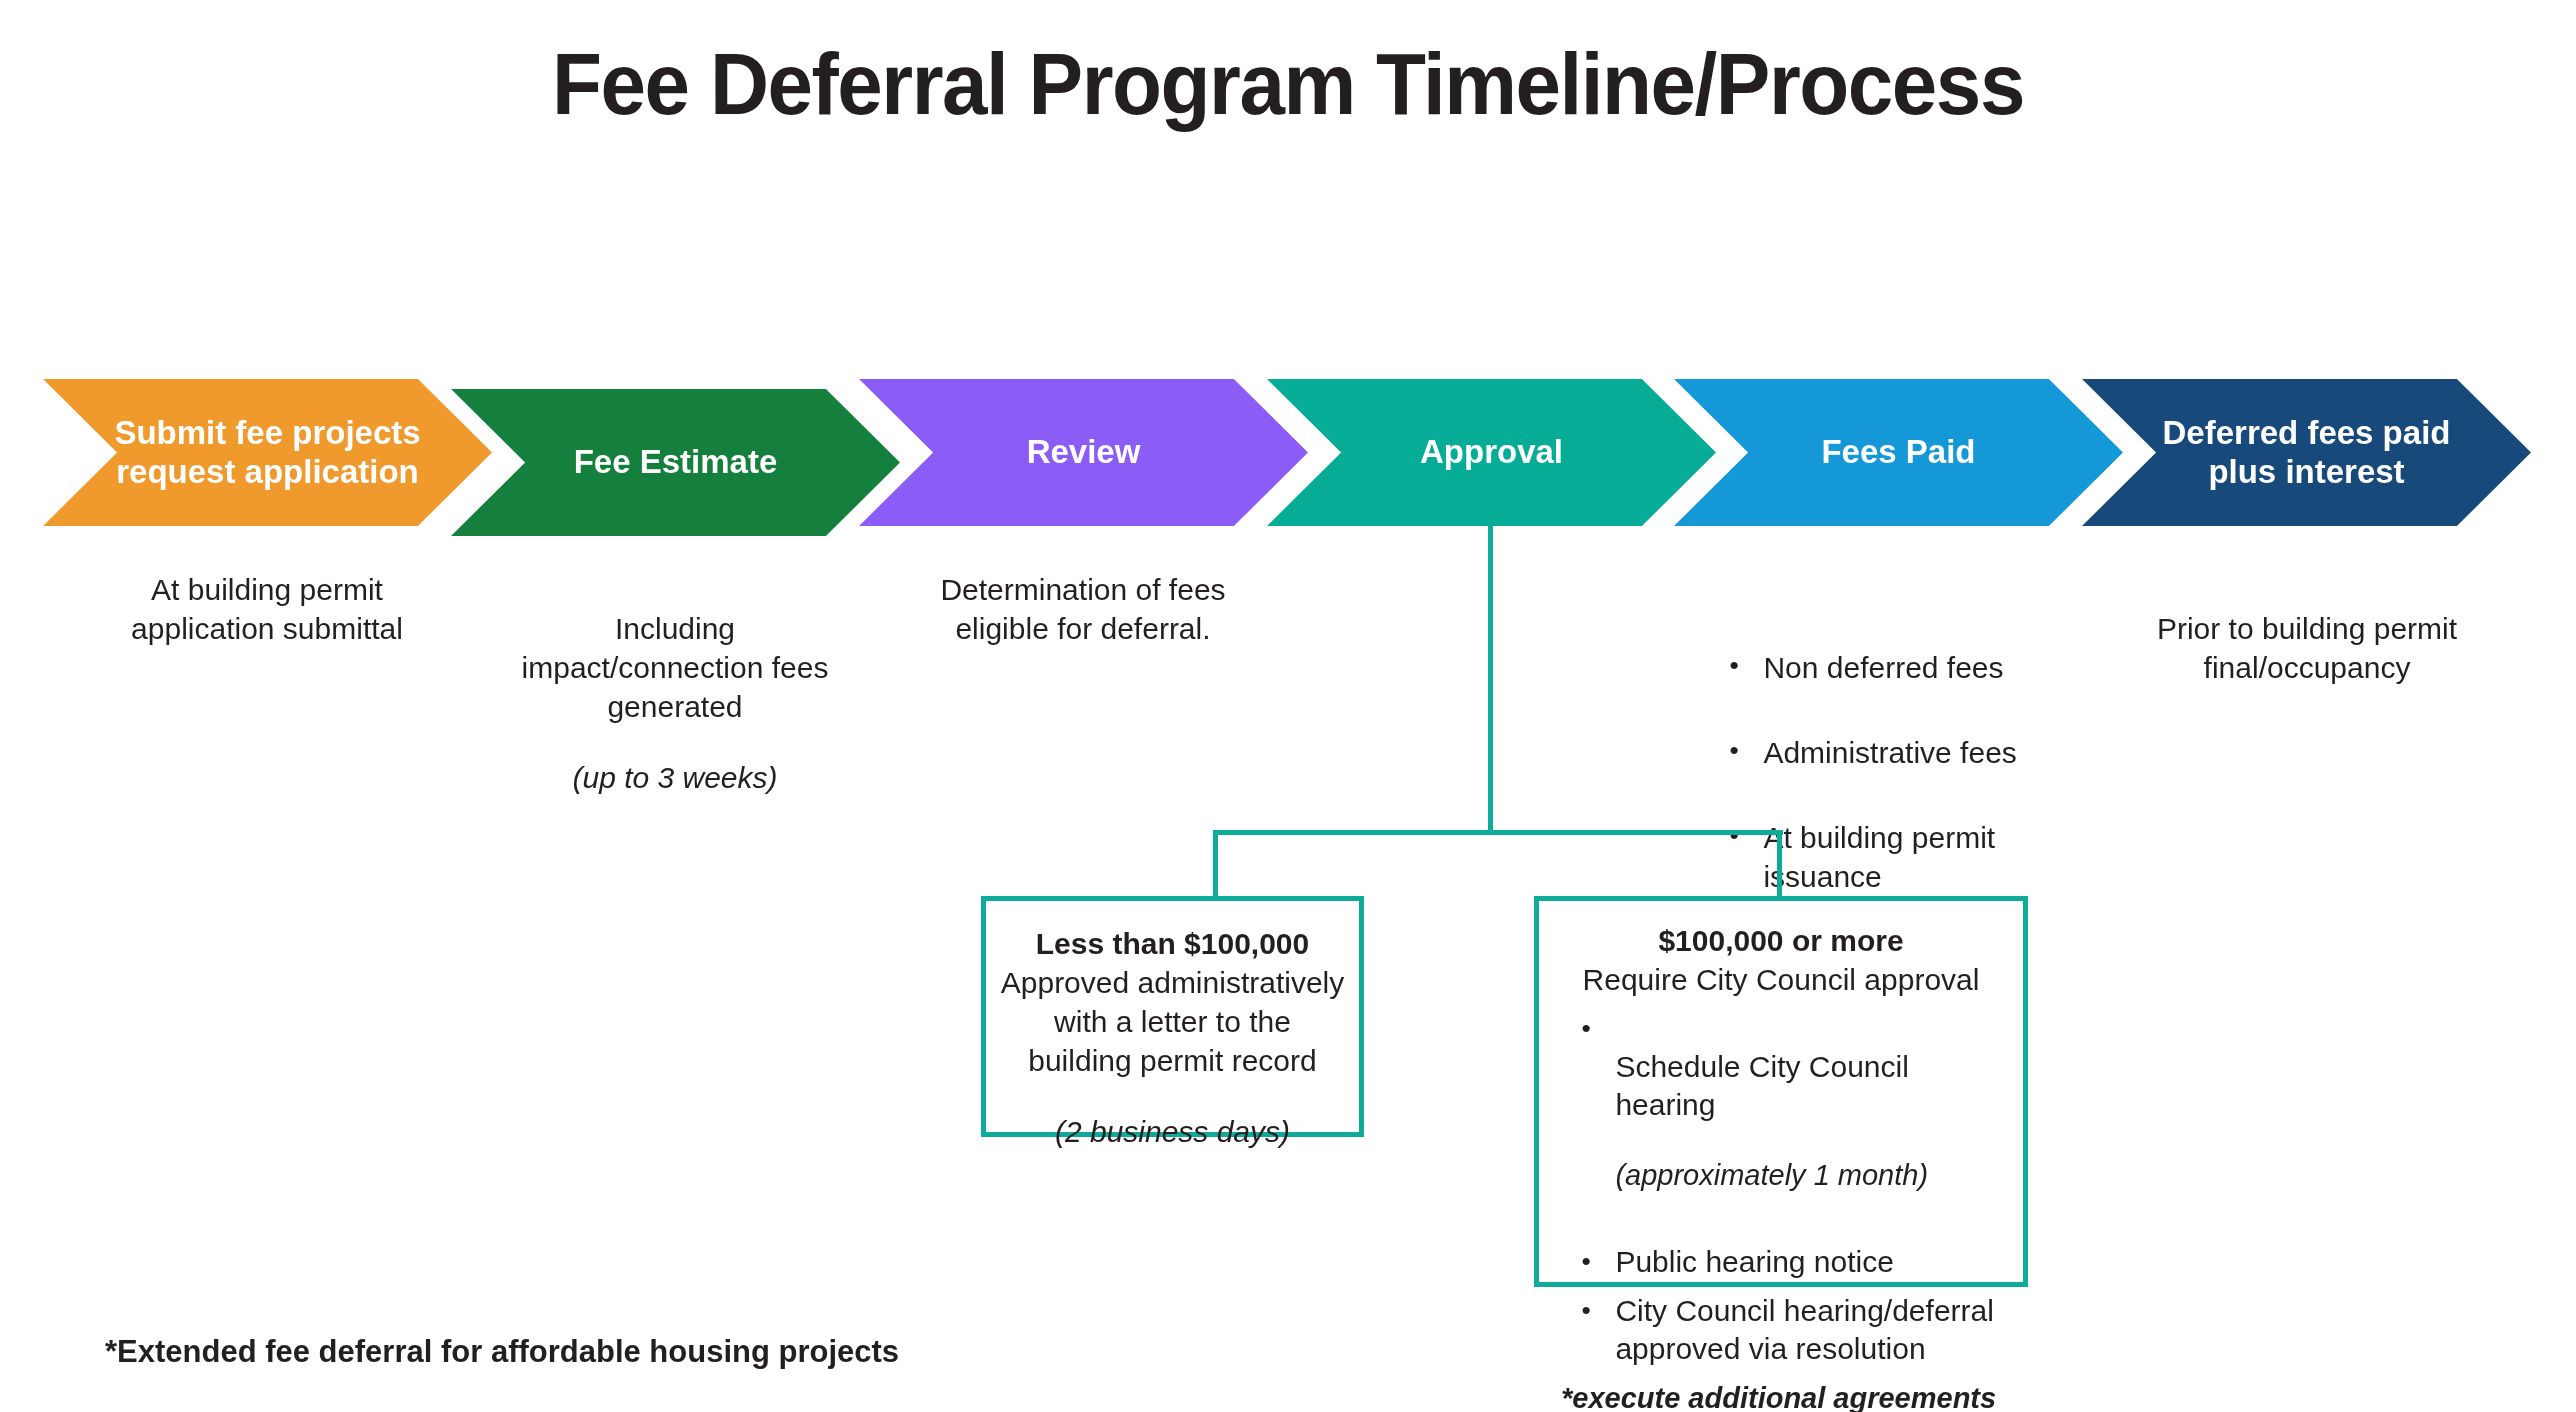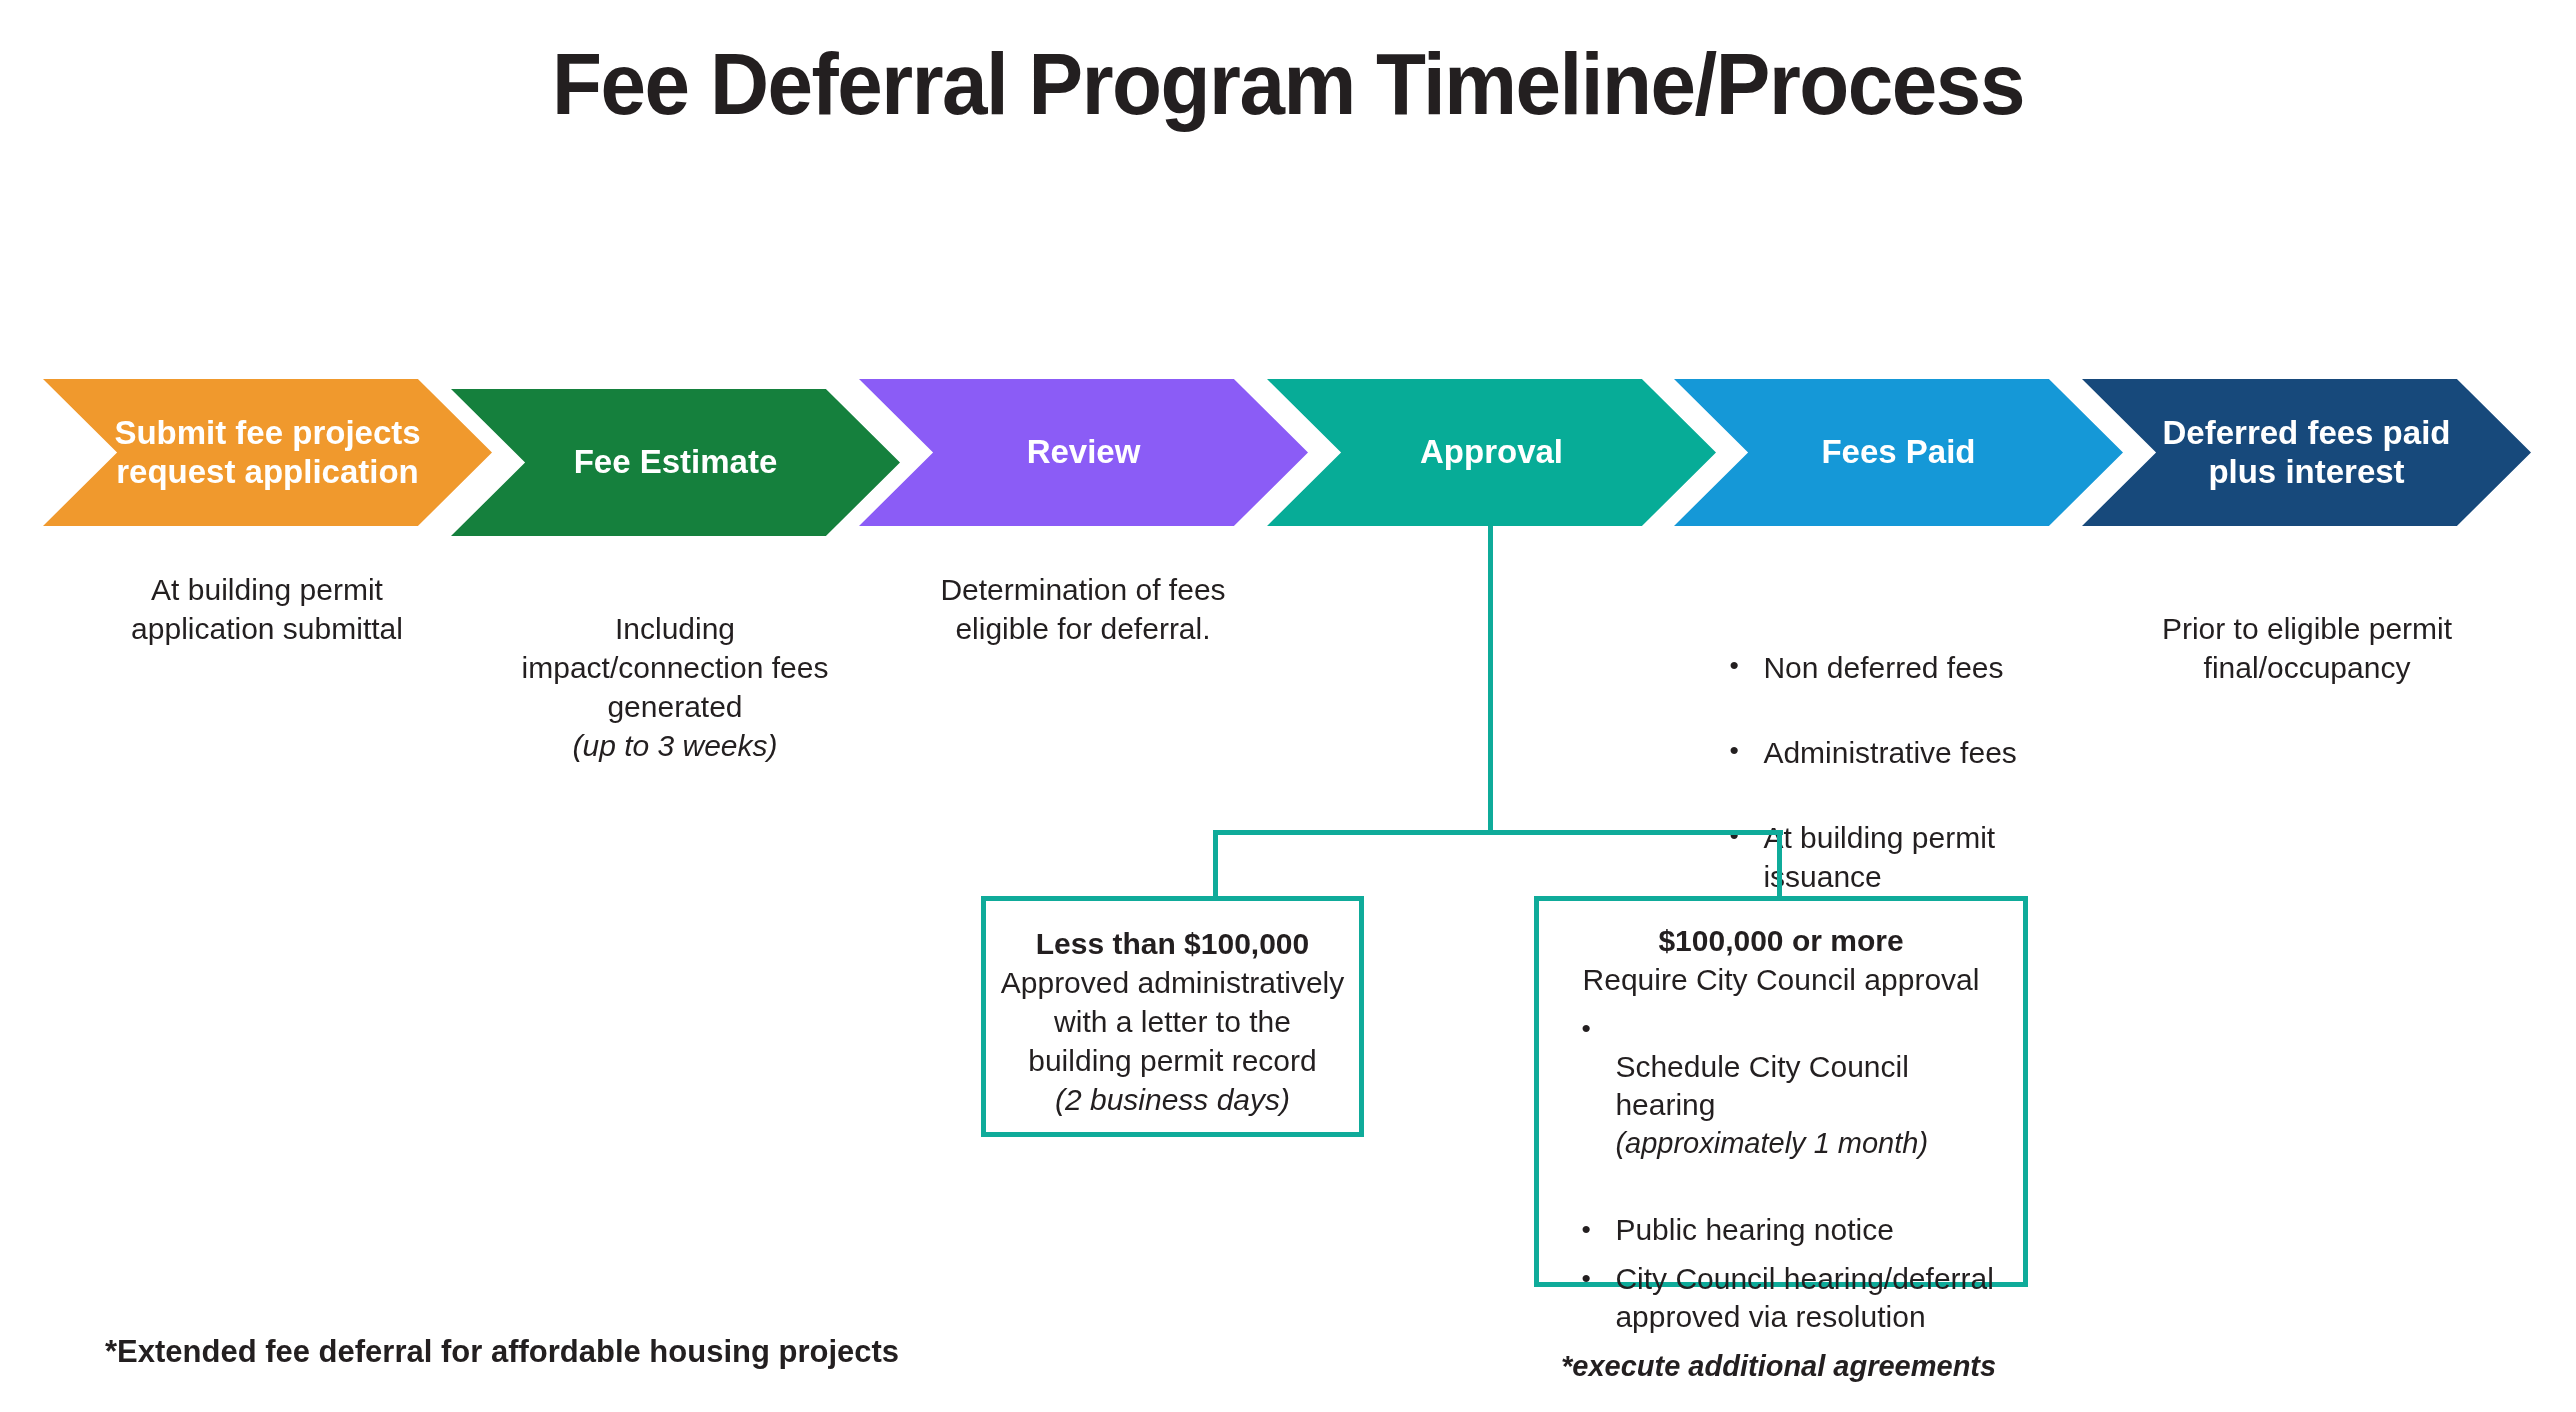--- a/index.html
+++ b/index.html
@@ -18,21 +18,21 @@
     display:flex;align-items:center;justify-content:center;
   }
   .chevron-label{
     color:#ffffff;font-size:33px;font-weight:700;line-height:1.16;
     text-align:center;white-space:pre-line;padding:0 55px;
   }
   .desc{
     position:absolute;top:570px;width:408px;text-align:center;
     font-size:30px;line-height:39px;white-space:pre-line;
   }
-  .note-italic{font-style:italic;font-weight:400;}
+  .note-italic{font-style:italic;font-weight:400;margin-top:32px;}
   .em-italic{font-style:italic;font-weight:600;}
   .desc .em-block{font-size:28px;line-height:37px;white-space:pre-line;}
   ul.bullets{list-style:none;margin:0;padding:0;text-align:left;}
   ul.bullets li{
     position:relative;padding-left:45px;margin-bottom:7px;
     font-size:30px;line-height:39px;white-space:pre-line;
   }
   ul.bullets li::before{
     content:"\2022";position:absolute;left:11px;top:-1.6px;font-size:26.6px;
   }
@@ -96,21 +96,21 @@
   <div class="desc" style="left:1695px">
     <ul class="bullets" style="margin-left:23.4px">
       <li>Non deferred fees</li>
       <li>Administrative fees</li>
       <li>At building permit
 issuance</li>
     </ul>
   </div>
 
   <div class="desc" style="left:2088px;width:438px">
-    <span>Prior to eligible permit
+    <span>Prior to building permit
 final/occupancy</span>
   </div>
 
   <div class="tealline" style="left:1488px;top:526px;width:4.7px;height:309px"></div>
   <div class="tealline" style="left:1213px;top:830px;width:570px;height:4.7px"></div>
   <div class="tealline" style="left:1213px;top:830px;width:4.7px;height:69px"></div>
   <div class="tealline" style="left:1777px;top:830px;width:4.7px;height:69px"></div>
 
   <div class="branch-box" style="left:981px;width:383px;height:241px;padding-top:23.4px">
     <div class="box-title">Less than $100,000</div>

